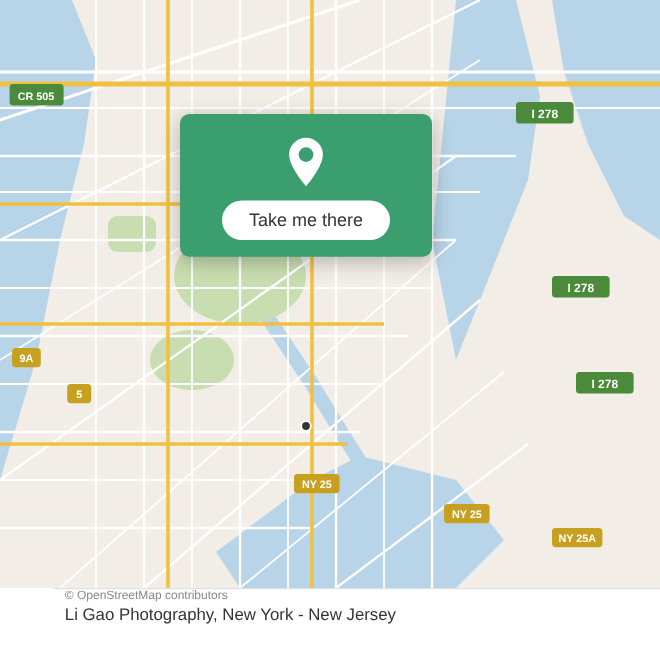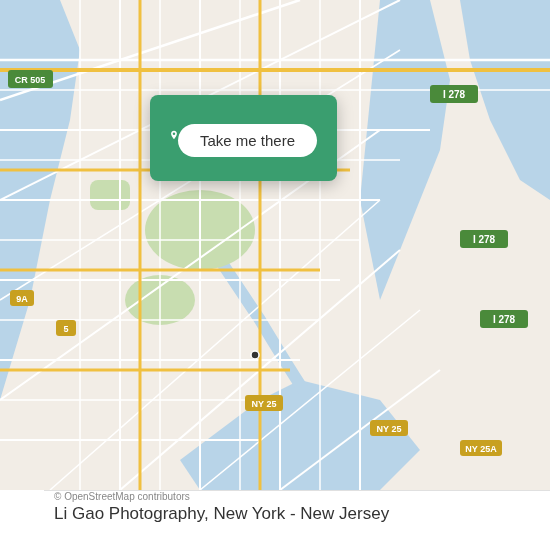--- a/index.html
+++ b/index.html
@@ -23,25 +23,25 @@
     #map-svg {
       width: 100%;
       height: 100%;
     }
 
     
     #location-card {
       position: absolute;
       top: 95px;
       left: 150px;
-      width: 187px;
+      width: 210px;
       background: #3a9e6f;
       border-radius: 8px;
       display: flex;
-      flex-direction: row;
+      flex-direction: column;
       align-items: center;
       padding: 18px 20px 14px 20px;
       box-shadow: 0 4px 16px rgba(0,0,0,0.25);
     }
 
     #location-pin-icon {
       width: 44px;
       height: 44px;
       margin-bottom: 10px;
     }
@@ -75,21 +75,21 @@
       flex-direction: column;
     }
 
     #attribution {
       font-size: 10px;
       color: #888;
       margin-bottom: 2px;
     }
 
     #location-name {
-      font-size: 17px;
+      font-size: 14px;
       color: #333;
       font-weight: 400;
     }
 
     #moovit-logo {
       display: flex;
       align-items: center;
       gap: 4px;
     }
 

